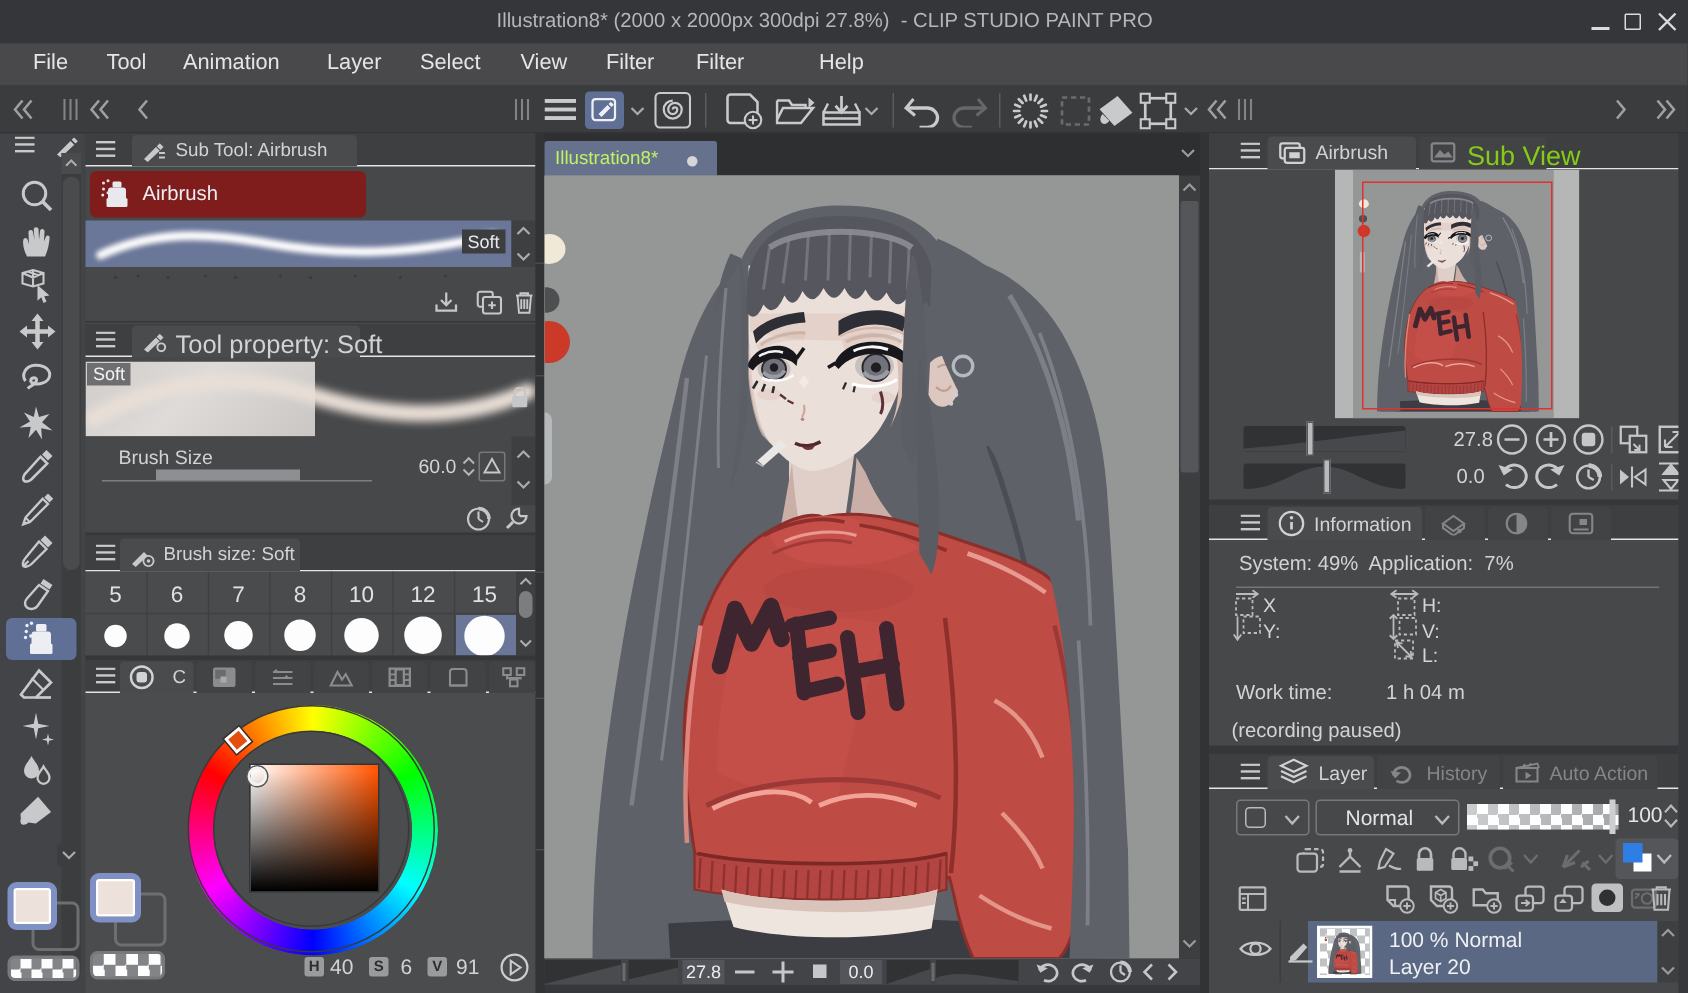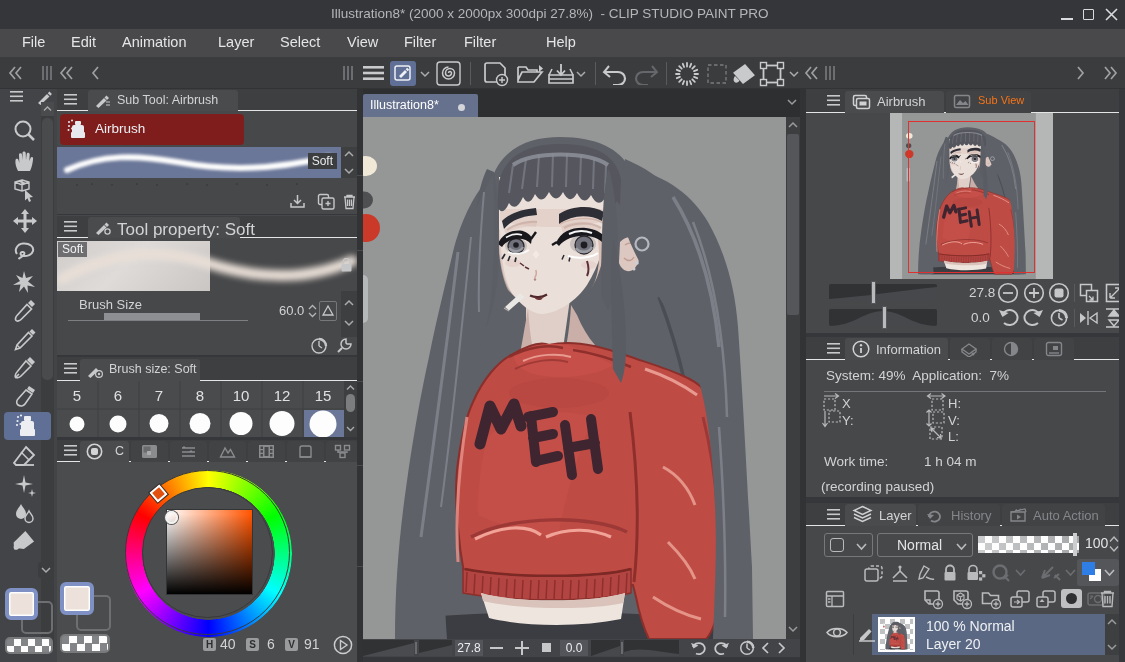--- a/index.html
+++ b/index.html
@@ -133,21 +133,21 @@
   <div class="ab tx" style="left:331px;top:6px;font-size:13.5px;color:#b4b6b8">Illustration8* (2000 x 2000px 300dpi 27.8%)&nbsp; - CLIP STUDIO PAINT PRO</div>
   <div class="ab" style="left:1061px;top:18px;width:12px;height:1.6px;background:#dadbdd"></div>
   <div class="ab" style="left:1083px;top:9px;width:11px;height:11px;border:1.6px solid #dadbdd;border-radius:1px"></div>
   <svg class="ab" style="left:1105px;top:8px" width="13" height="13">
       <path d="M1,1 12,12 M12,1 1,12" stroke="#dadbdd" stroke-width="1.6"></path>
     </svg>
 </div>
 
 <div class="ab" style="left:0;top:29px;width:1125px;height:28px;background:#49494b;color:#e4e5e7;font-size:14.5px">
   <span class="ab" style="left:22px;top:5px">File</span>
-  <span class="ab" style="left:71px;top:5px">Edit</span>
+  <span class="ab" style="left:71px;top:5px">Tool</span>
   <span class="ab" style="left:122px;top:5px">Animation</span>
   <span class="ab" style="left:218px;top:5px">Layer</span>
   <span class="ab" style="left:280px;top:5px">Select</span>
   <span class="ab" style="left:347px;top:5px">View</span>
   <span class="ab" style="left:404px;top:5px">Filter</span>
   <span class="ab" style="left:464px;top:5px">Filter</span>
   <span class="ab" style="left:546px;top:5px">Help</span>
 </div>
 
 <div class="ab" style="left:0;top:57px;width:1125px;height:32px;background:#3b3c3e;border-bottom:1px solid #323335">
@@ -599,21 +599,21 @@
 <div class="ab" style="left:357px;top:89px;width:6px;height:573px;background:#323335">
 <div class="ab" style="left:0;top:86px;width:6px;height:1px;background:#4a4b4d"></div>
 <div class="ab" style="left:0;top:161px;width:6px;height:1px;background:#4a4b4d"></div>
 <div class="ab" style="left:0;top:292px;width:6px;height:1px;background:#4a4b4d"></div>
 <div class="ab" style="left:0;top:376px;width:6px;height:1px;background:#4a4b4d"></div>
 <div class="ab" style="left:0;top:477px;width:6px;height:1px;background:#4a4b4d"></div>
 </div>
 
 <div class="ab" style="left:363px;top:89px;width:437px;height:573px;background:#2e2f31">
   <div class="ab" style="left:0;top:5px;width:115px;height:23px;background:#66718e;border-radius:2px 2px 0 0">
-    <div class="ab" style="left:7px;top:4px;color:#ffffff;font-size:12.5px">Illustration8*</div>
+    <div class="ab" style="left:7px;top:4px;color:#bef264;font-size:12.5px">Illustration8*</div>
     <div class="ab" style="left:95px;top:10px;width:7px;height:7px;border-radius:50%;background:#d4d6da"></div>
   </div>
   <svg class="ab" style="left:424px;top:9px" width="10" height="8">
       <path d="M1,2 5,6 9,2" stroke="#9a9b9d" stroke-width="1.5" fill="none"></path>
     </svg>
   <div class="ab" style="left:0;top:28px;width:423px;height:522px;overflow:hidden;background:#959797">
     <svg width="423" height="522" viewBox="0 0 423 522">
         <use href="#artbg"></use>
         <use href="#artfig"></use>
       </svg>
@@ -689,21 +689,21 @@
     <svg class="ab" style="left:46px;top:5px" width="20" height="16">
         <rect x="1.5" y="1.5" width="13" height="10" rx="1.5" fill="none" stroke="#d0d1d3" stroke-width="1.5"></rect>
         <rect x="4.5" y="4.5" width="13" height="10" rx="1.5" fill="#4a4b4d" stroke="#d0d1d3" stroke-width="1.5"></rect>
         <rect x="7.5" y="7.5" width="7" height="4" fill="#d0d1d3"></rect>
       </svg>
     <div class="ab tx" style="left:71px;top:5px;font-size:13px">Airbrush</div>
     <svg class="ab" style="left:147px;top:5px" width="20" height="16">
         <rect x="1.5" y="1.5" width="15" height="12" rx="1.5" fill="none" stroke="#85868a" stroke-width="1.5"></rect>
         <path d="M3,11 l4,-5 3,3 2.5,-2 3,4 Z" fill="#85868a"></path>
       </svg>
-    <div class="ab" style="left:172px;top:5px;font-size:11px;color:#f97316">Sub View</div>
+    <div class="ab" style="left:172px;top:5px;font-size:18px;color:#84cc16">Sub View</div>
   </div>
 
   <div class="ab" style="left:0;top:24px;width:313px;height:220px;background:#47484a">
     <div class="ab" style="left:84px;top:0;width:163px;height:166px;overflow:hidden">
       <svg width="163" height="166" viewBox="-61 -29 541 567" preserveAspectRatio="none">
           <use href="#artbg"></use>
           <use href="#artfig"></use>
         </svg>
       <div class="ab" style="left:18px;top:8px;width:127px;height:152px;border:1.7px solid #e03030"></div>
     </div>

